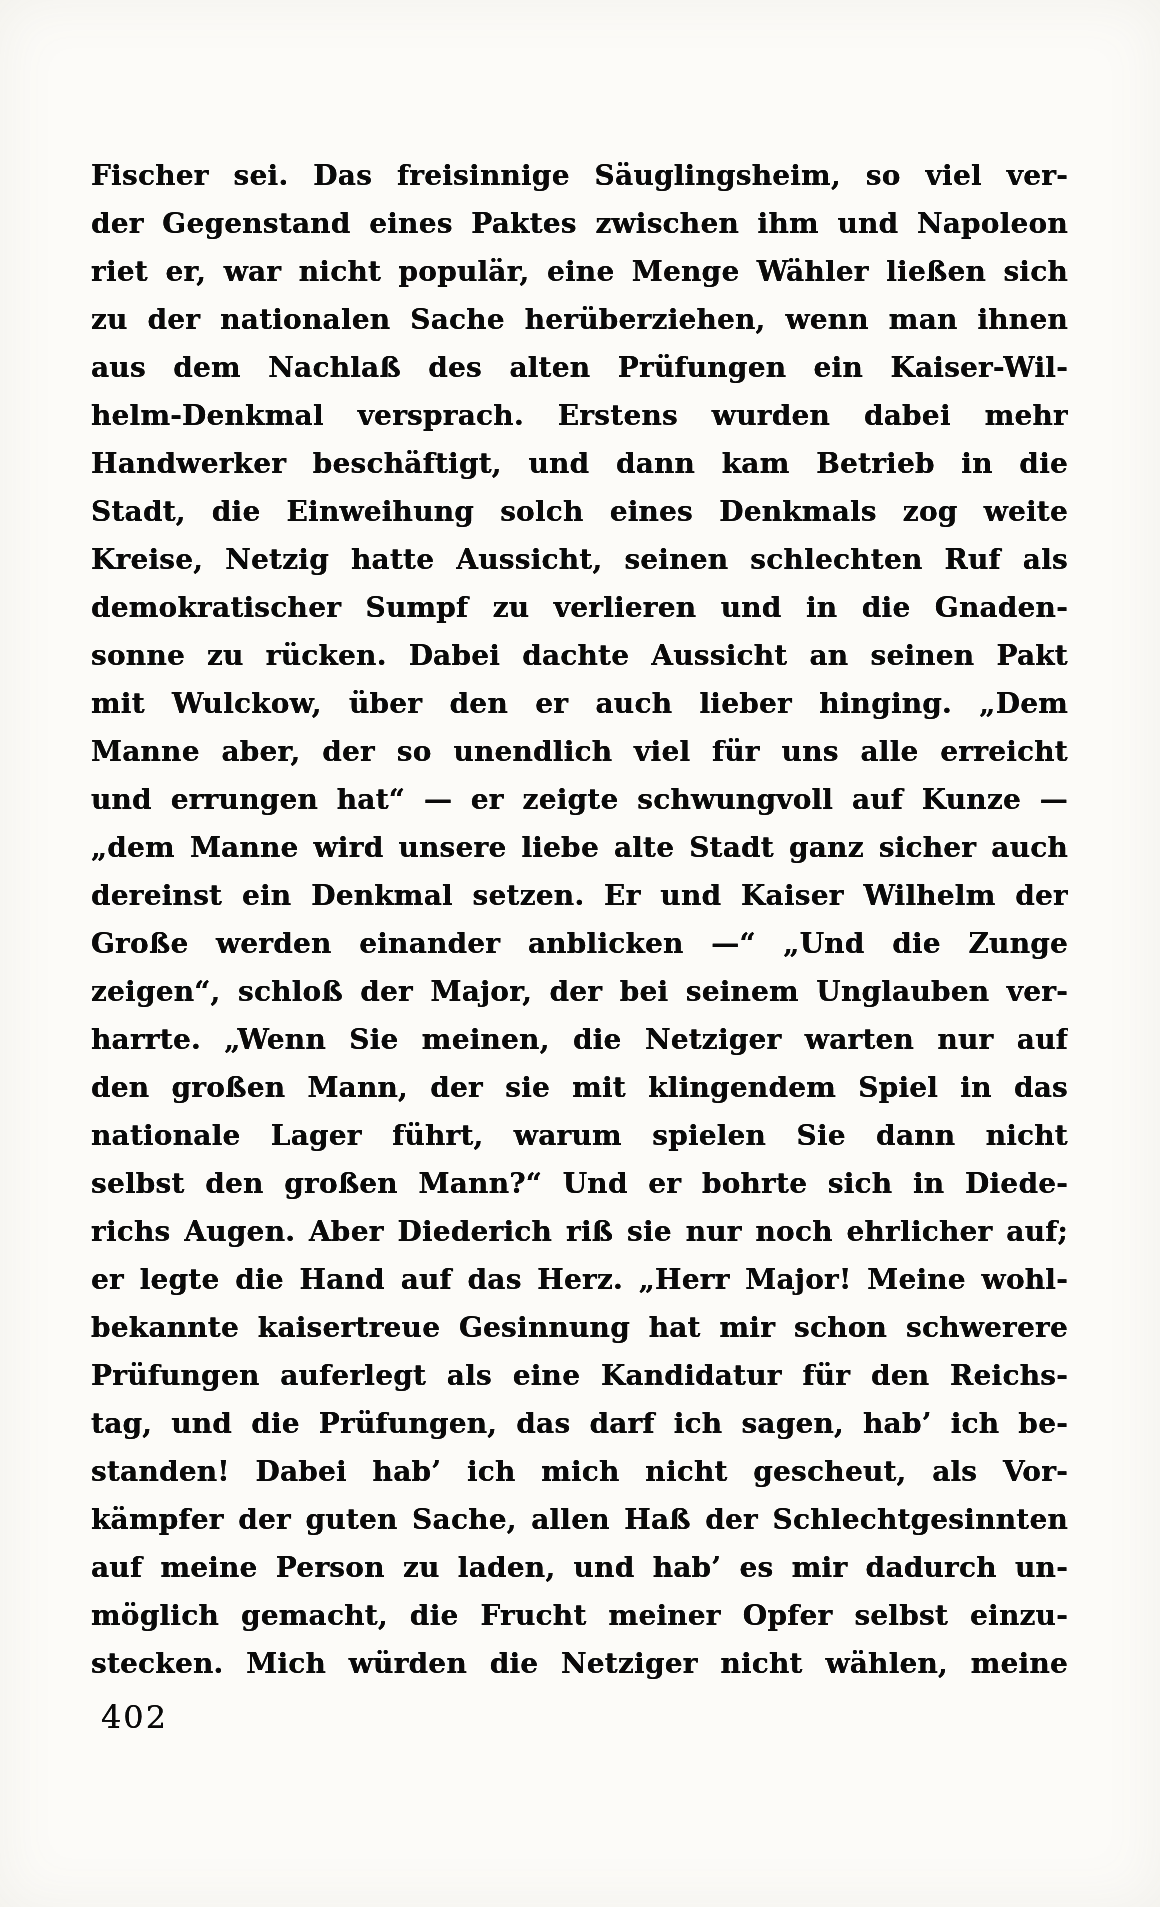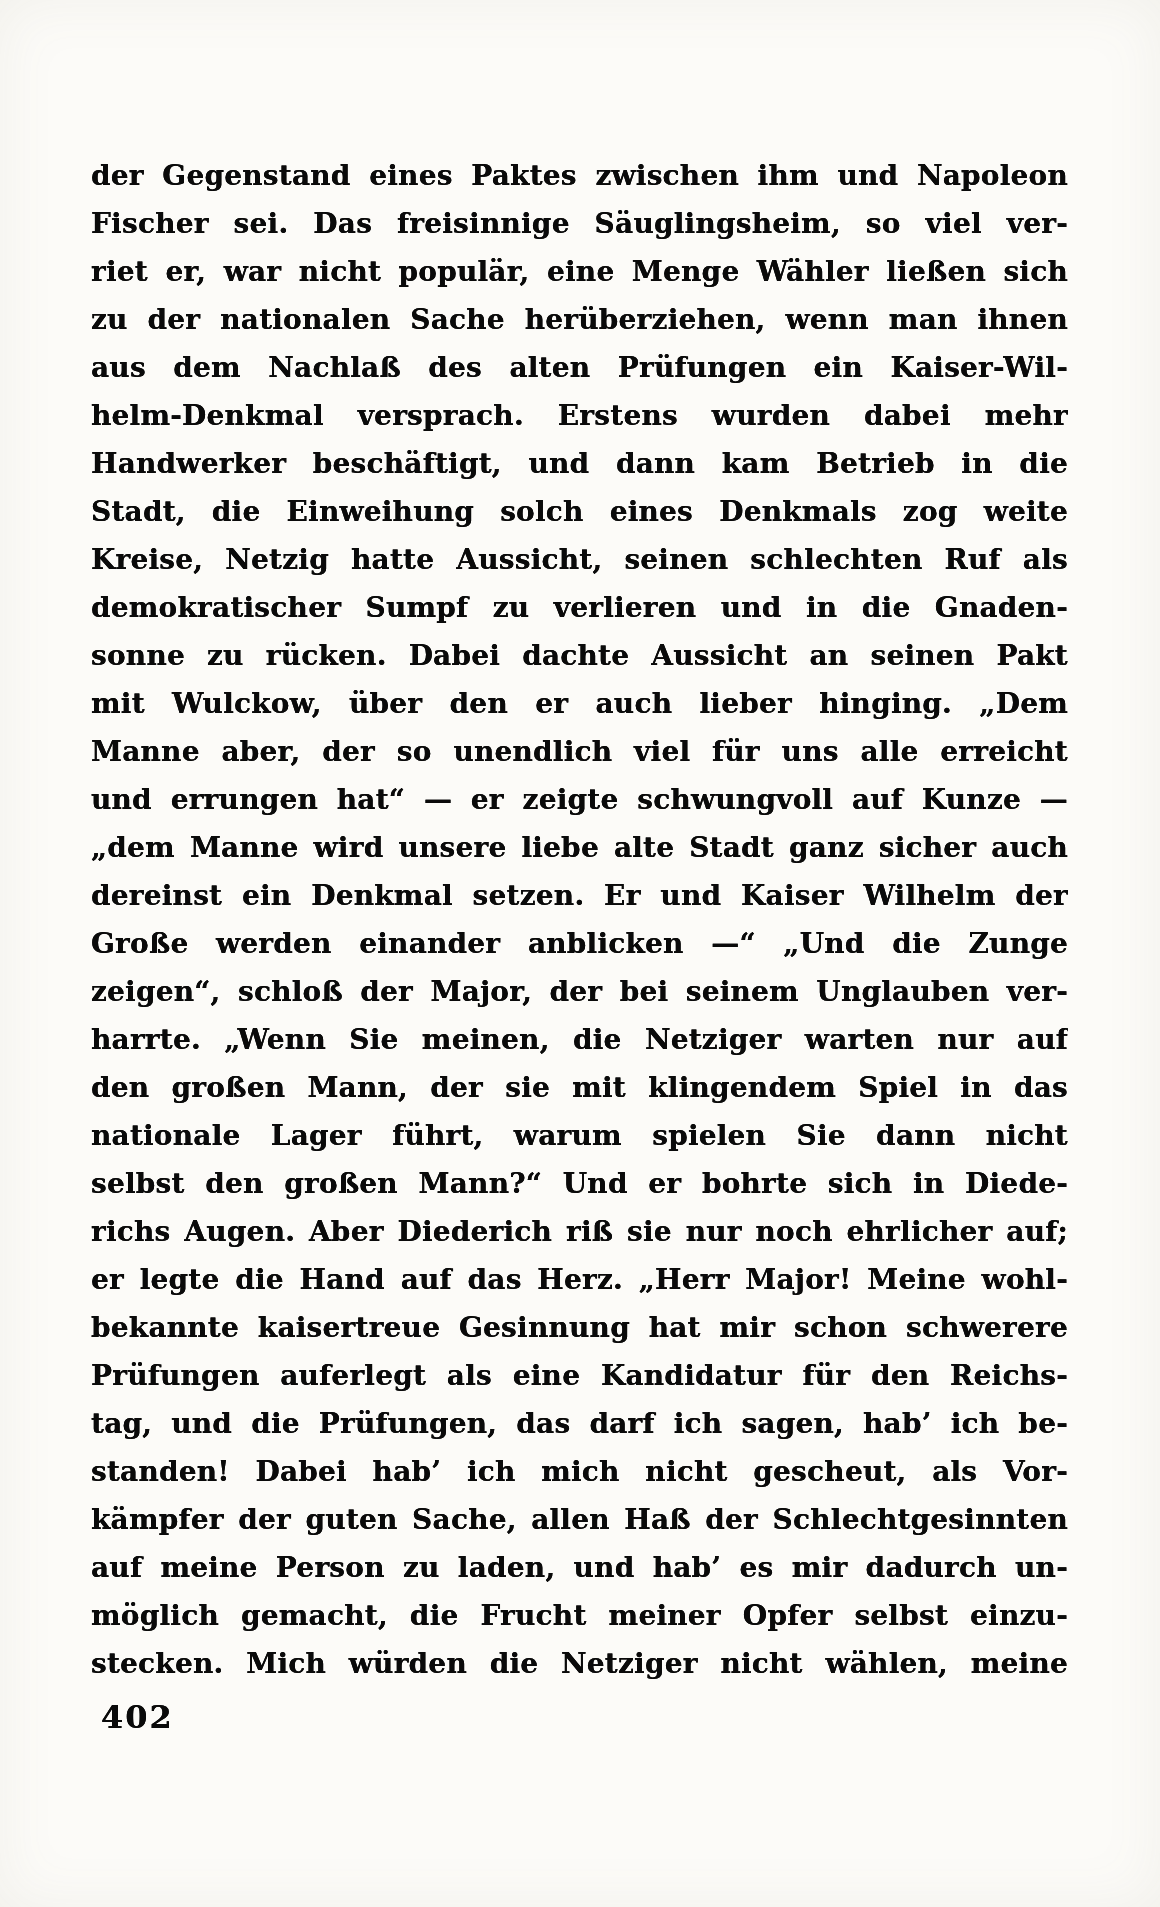--- a/index.html
+++ b/index.html
@@ -42,32 +42,32 @@
     white-space: normal;
     overflow: hidden;
     
     text-shadow: 0 0 0.4px #000;
   }
   .folio {
     position: absolute;
     left: 101px;
     top: 1698px;
     font-size: 32px;
-    font-weight: 700;
+    font-weight: 400;
     letter-spacing: 2px;
     text-shadow: 0 0 0.5px #000;
   }
 </style>
 </head>
 <body>
 
 <div class="scan-page">
   <div class="text-block">
+      <div class="line">Fischer sei. Das freisinnige Säuglingsheim, so viel ver-</div>
       <div class="line">der Gegenstand eines Paktes zwischen ihm und Napoleon</div>
-      <div class="line">Fischer sei. Das freisinnige Säuglingsheim, so viel ver-</div>
       <div class="line">riet er, war nicht populär, eine Menge Wähler ließen sich</div>
       <div class="line">zu der nationalen Sache herüberziehen, wenn man ihnen</div>
       <div class="line">aus dem Nachlaß des alten Prüfungen ein Kaiser-Wil-</div>
       <div class="line">helm-Denkmal versprach. Erstens wurden dabei mehr</div>
       <div class="line">Handwerker beschäftigt, und dann kam Betrieb in die</div>
       <div class="line">Stadt, die Einweihung solch eines Denkmals zog weite</div>
       <div class="line">Kreise, Netzig hatte Aussicht, seinen schlechten Ruf als</div>
       <div class="line">demokratischer Sumpf zu verlieren und in die Gnaden-</div>
       <div class="line">sonne zu rücken. Dabei dachte Aussicht an seinen Pakt</div>
       <div class="line">mit Wulckow, über den er auch lieber hinging. „Dem</div>

